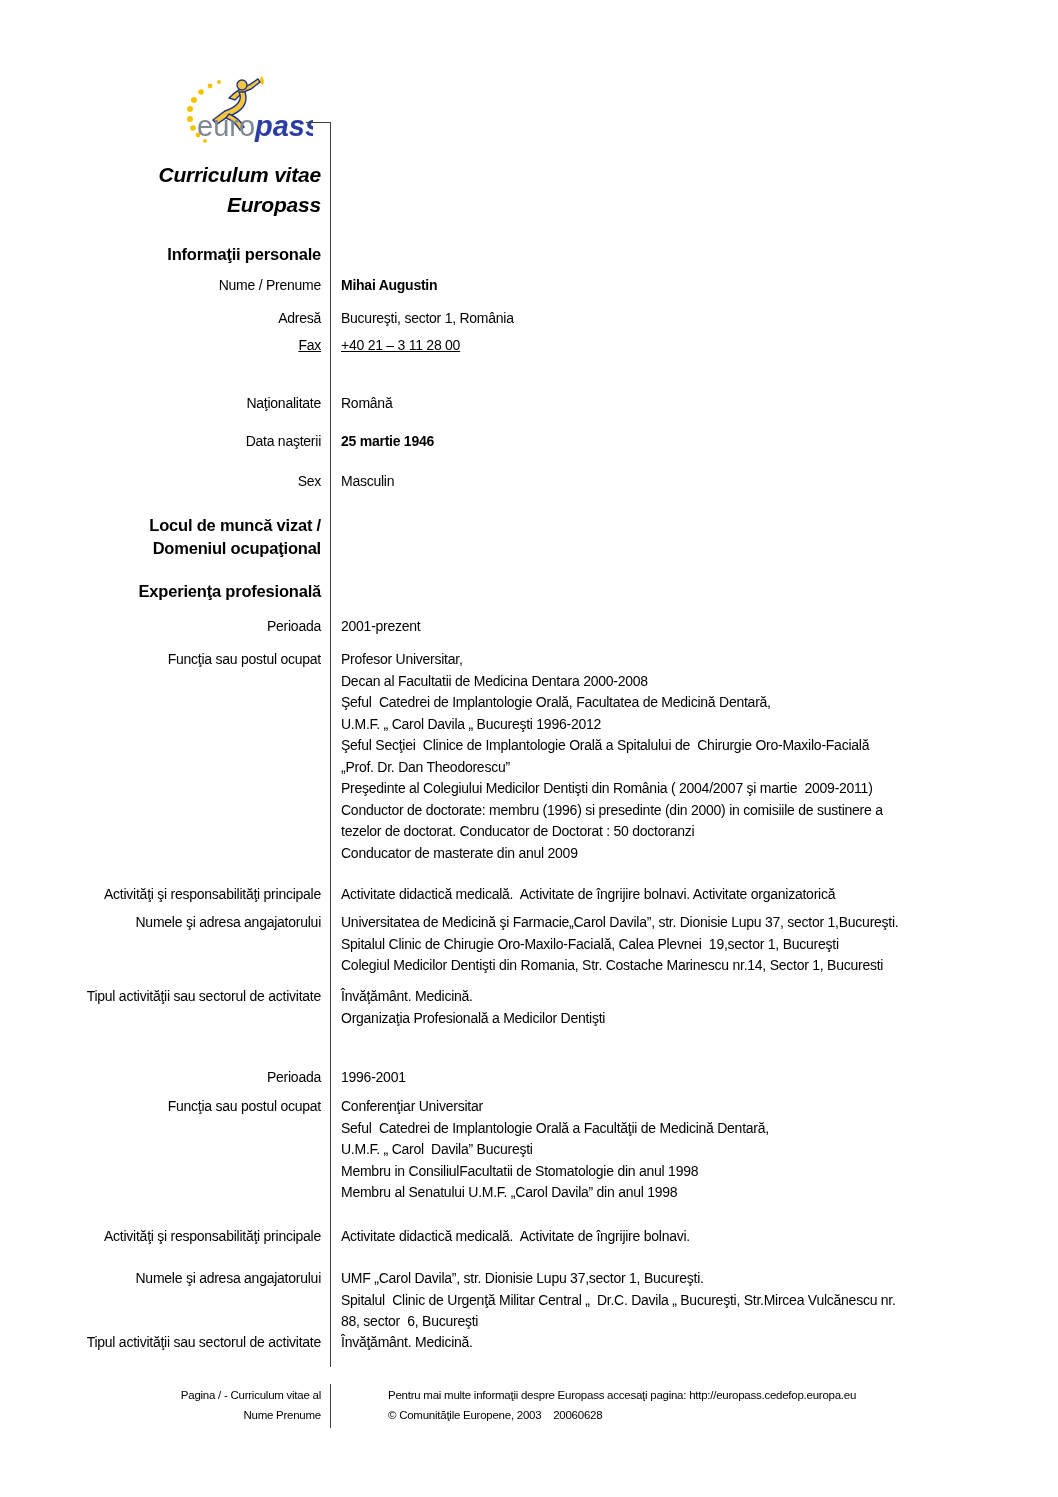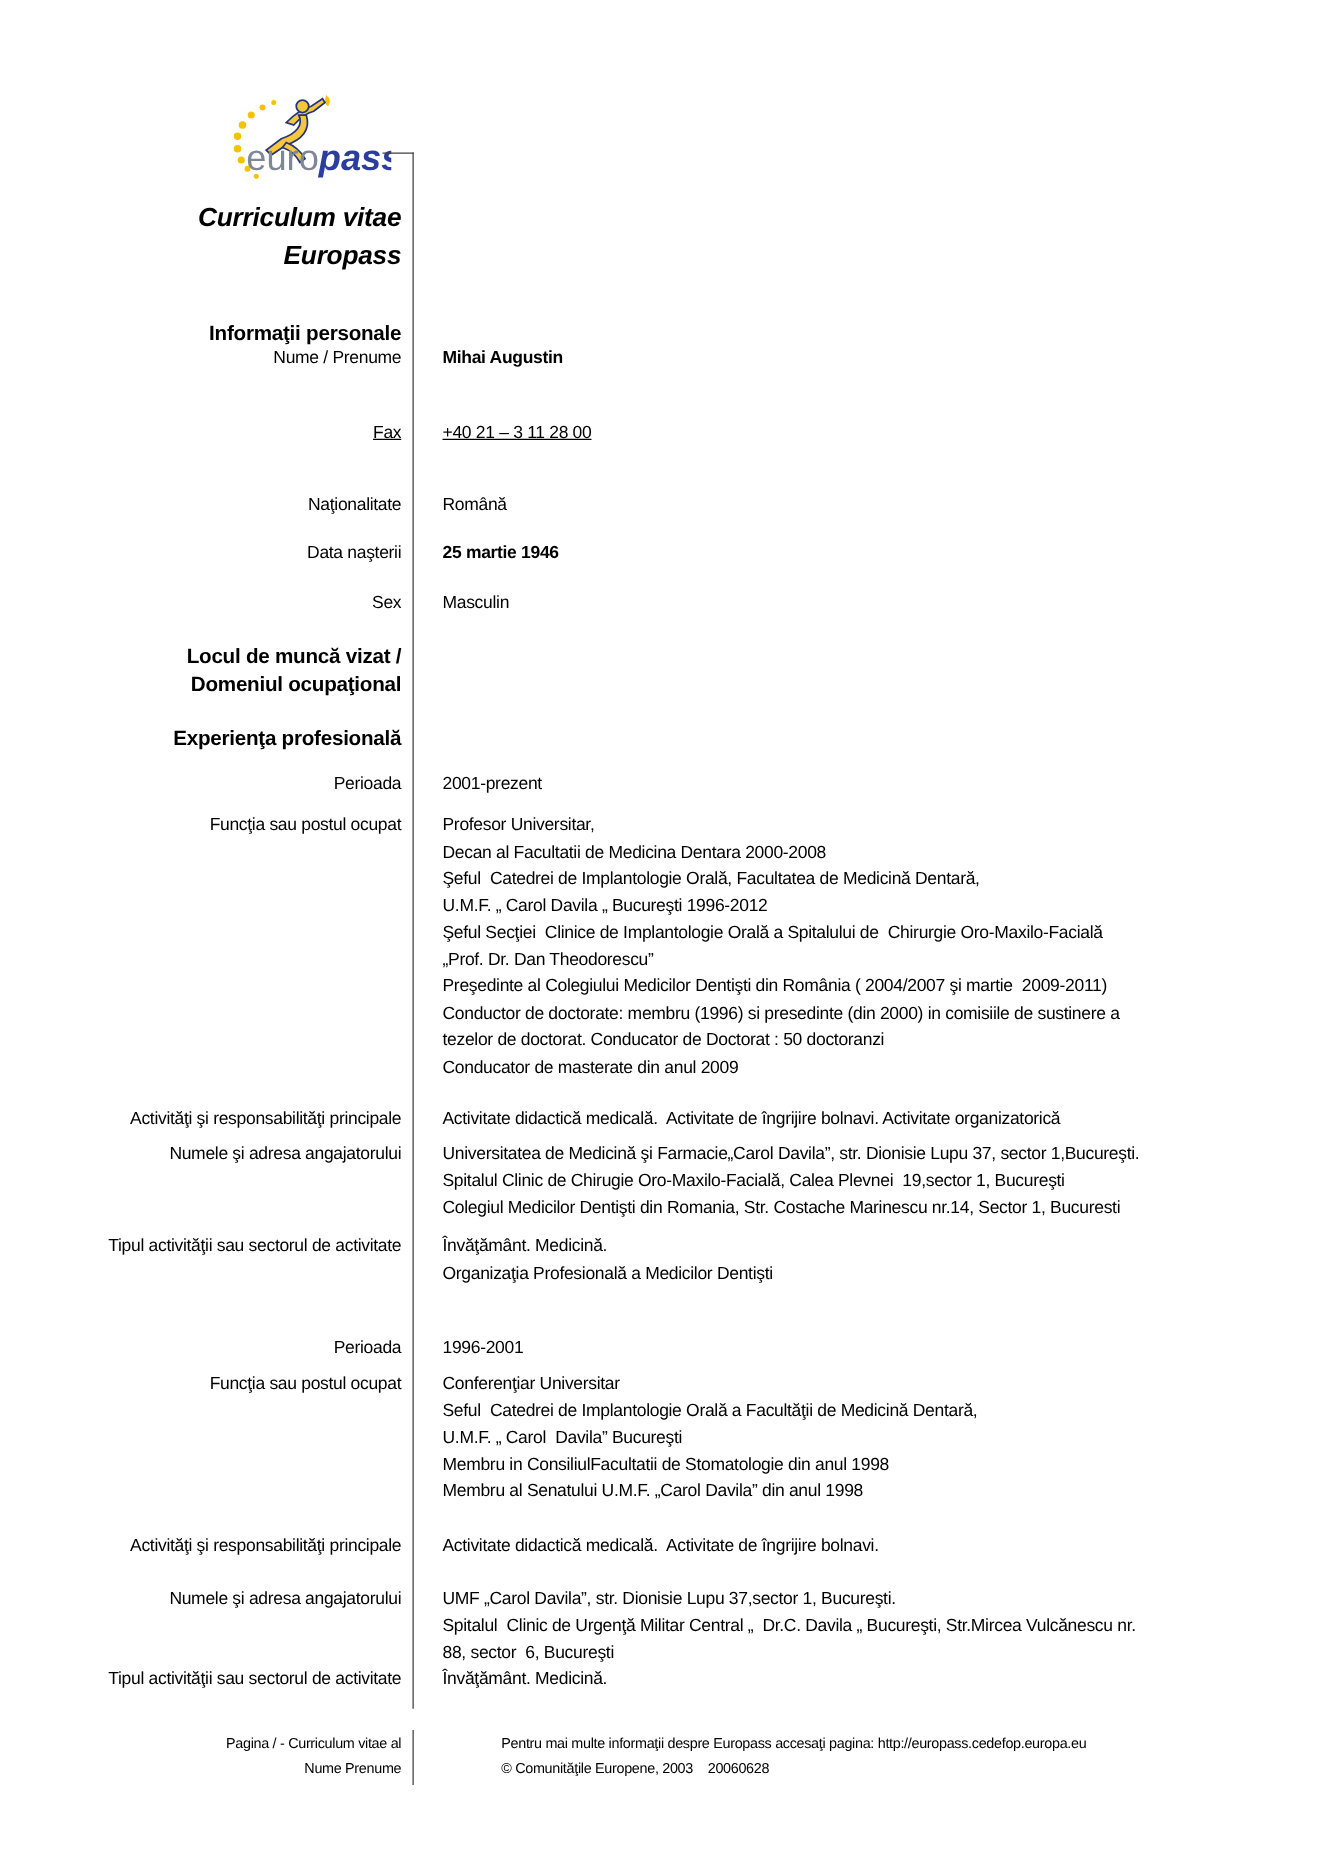--- a/index.html
+++ b/index.html
@@ -27,28 +27,28 @@
     font-size:21px;line-height:30px;white-space:pre-wrap;letter-spacing:-0.2px;font-style:italic;
   }
 
   
   .row{position:absolute;left:0;width:1000px;display:grid;grid-template-columns:330px 660px;}
   .lbl{
     text-align:right;padding-right:9px;font-size:14px;line-height:21.5px;
     letter-spacing:-0.25px;white-space:pre-wrap;
   }
   .val{
-    padding-left:24px;font-size:14px;line-height:21.5px;
+    padding-left:11px;font-size:14px;line-height:21.5px;
     letter-spacing:-0.25px;white-space:pre-wrap;
   }
   .row.h .lbl{font-weight:bold;font-size:16.5px;line-height:23px;letter-spacing:-0.2px;}
   .vb{font-weight:bold;}
 
   
-  .r-head-personal{top:256px;}
+  .r-head-personal{top:243px;}
   .r-nume{top:275px;}
   .r-adresa{top:308px;}
   .r-fax{top:335px;text-decoration:underline;}
   .r-nationalitate{top:393px;}
   .r-datanasterii{top:431px;}
   .r-sex{top:471px;}
   .r-head-locul{top:514px;}
   .r-head-exp{top:580px;}
   .r-perioada1{top:616px;}
   .r-functia1{top:649px;}
@@ -107,20 +107,24 @@
 
   <div class="row h r-head-personal">
     <div class="lbl">Informaţii personale</div>
     <div class="val"></div>
   </div>
 
   <div class="row r-nume">
     <div class="lbl">Nume / Prenume</div>
     <div class="val vb">Mihai Augustin</div>
   </div>
+  <div class="row r-adresa">
+    <div class="lbl">Adresă</div>
+    <div class="val">Bucureşti, sector 1, România</div>
+  </div>
   <div class="row r-fax">
     <div class="lbl">Fax</div>
     <div class="val">+40 21 – 3 11 28 00</div>
   </div>
   <div class="row r-nationalitate">
     <div class="lbl">Naţionalitate</div>
     <div class="val">Română</div>
   </div>
   <div class="row r-datanasterii">
     <div class="lbl">Data naşterii</div>

